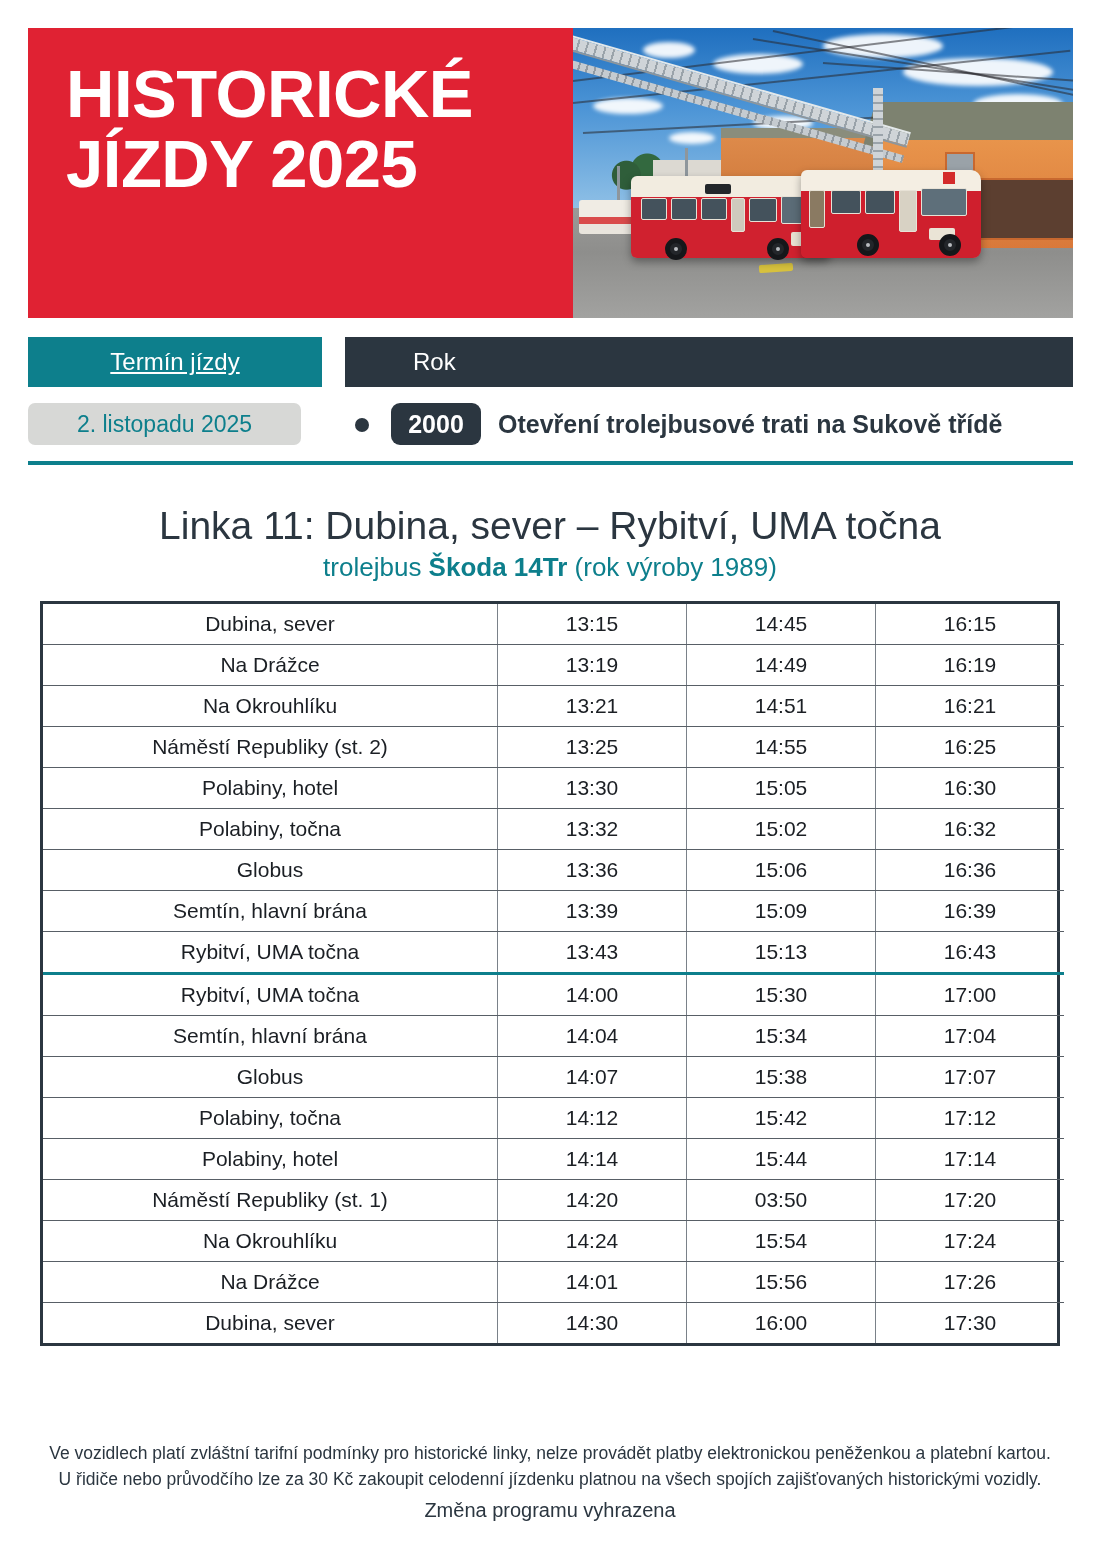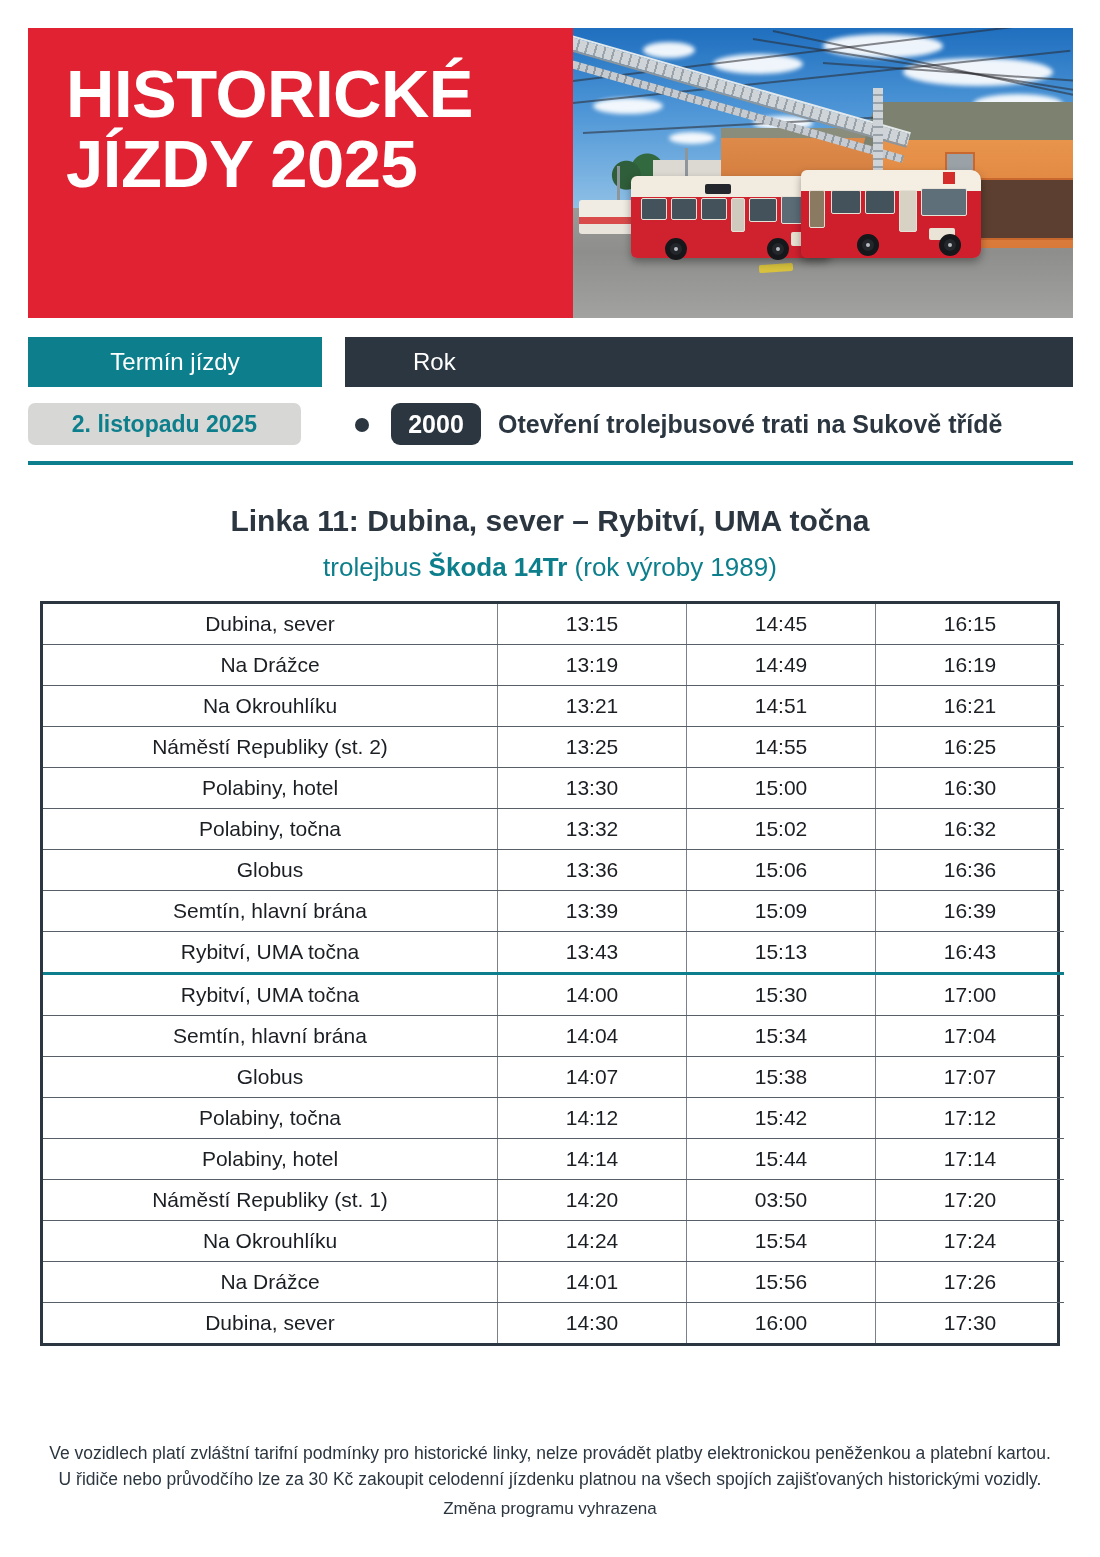--- a/index.html
+++ b/index.html
@@ -236,21 +236,21 @@
     width: 1045px;
     height: 50px;
   }
   .bar-termin {
     position: absolute;
     left: 0; top: 0;
     width: 294px; height: 50px;
     background: #0d7f8c;
     color: #ffffff;
     font-size: 24px;
-    display: flex; align-items: center; justify-content: center;
+    display: flex; align-items: center; justify-content: center; text-decoration: underline;
   }
   .bar-dark {
     position: absolute;
     left: 317px; top: 0;
     width: 728px; height: 50px;
     background: #2b3640;
     color: #ffffff;
     font-size: 24px;
   }
   .bar-rok {
@@ -270,21 +270,21 @@
     height: 46px;
   }
   .date-pill {
     position: absolute;
     left: 0; top: 0;
     width: 273px; height: 42px;
     background: #d7d8d6;
     border-radius: 7px;
     display: flex; align-items: center; justify-content: center;
     color: #0d7f8c;
-    font-weight: 700;
+    font-weight: 400;
     font-size: 23px;
   }
   .bullet {
     position: absolute;
     left: 327px; top: 15px;
     width: 14px; height: 14px;
     border-radius: 50%;
     background: #2b3640;
   }
   .year-badge {
@@ -315,22 +315,22 @@
     height: 4px;
     background: #0d7f8c;
   }
 
   
   .line-title {
     position: absolute;
     left: 0; top: 504px;
     width: 1100px;
     text-align: center;
-    font-weight: 700;
-    font-size: 30px;
+    font-weight: 400;
+    font-size: 39px;
     color: #2b3640;
   }
   .line-sub {
     position: absolute;
     left: 0; top: 552px;
     width: 1100px;
     text-align: center;
     font-size: 26px;
     color: #0d7f8c;
   }
@@ -387,21 +387,21 @@
     text-align: center;
     font-size: 17.5px;
     color: #2b3640;
     line-height: 1.5;
   }
   .foot-small {
     position: absolute;
     left: 0; top: 1499px;
     width: 1100px;
     text-align: center;
-    font-size: 17px;
+    font-size: 20px;
     color: #2b3640;
   }
 </style>
 </head>
 <body>
 
 <div class="page">
 
   <div class="header">
 
@@ -517,21 +517,21 @@
           </tr>
           <tr>
             <td class="stop">Náměstí Republiky (st. 2)</td>
             <td class="time">13:25</td>
             <td class="time">14:55</td>
             <td class="time">16:25</td>
           </tr>
           <tr>
             <td class="stop">Polabiny, hotel</td>
             <td class="time">13:30</td>
-            <td class="time">15:00</td>
+            <td class="time">15:05</td>
             <td class="time">16:30</td>
           </tr>
           <tr>
             <td class="stop">Polabiny, točna</td>
             <td class="time">13:32</td>
             <td class="time">15:02</td>
             <td class="time">16:32</td>
           </tr>
           <tr>
             <td class="stop">Globus</td>

